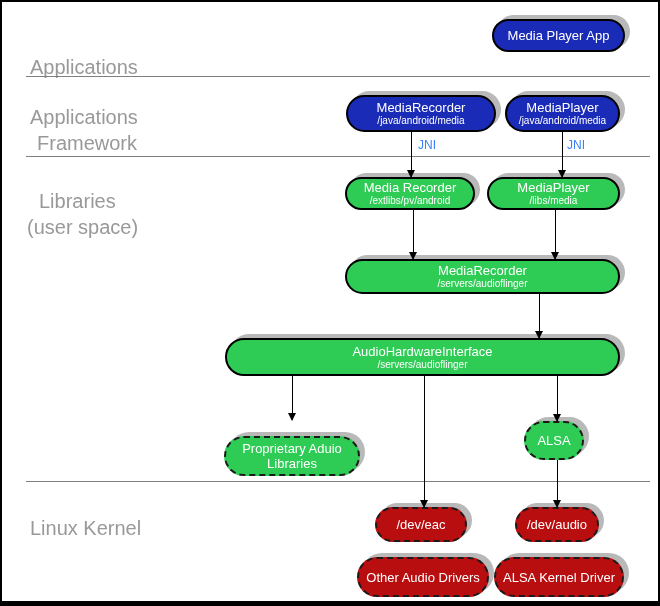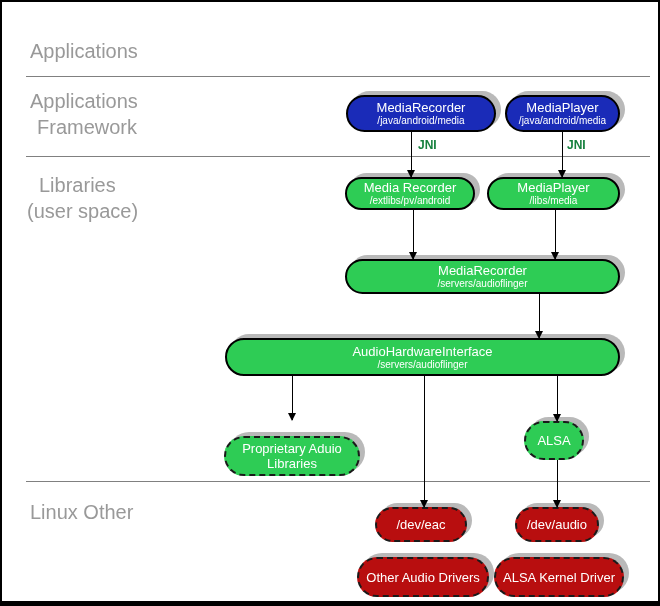--- a/index.html
+++ b/index.html
@@ -1,67 +1,70 @@
 <!DOCTYPE html>
 <html style="--app-blue: #1a2bb8; --lib-green: #2ecc55; --kernel-red: #b80e0f; --shadow-gray: #b9b9b9; --label-gray: #999999; --divider-gray: #808080;"><head>
 <meta charset="utf-8">
 <style>
   html,body{margin:0;padding:0;background:#fff;}
   #diagram{
     position:relative;width:660px;height:606px;box-sizing:border-box;
     background:#fff;border:2px solid #000;border-bottom-width:5px;
     font-family:"Liberation Sans",sans-serif;overflow:hidden;
   }
-  .layer-label{position:absolute;color:var(--label-gray,#999);font-size:20px;line-height:26px;white-space:nowrap;}
+  .layer-label{position:absolute;color:var(--label-gray,#999);font-size:20px;line-height:26px;white-space:nowrap;margin-top:16px;}
   .divider{position:absolute;left:24px;width:624px;height:1px;background:var(--divider-gray,#808080);}
   .pill{
     position:absolute;border-radius:999px;display:flex;flex-direction:column;
     align-items:center;justify-content:center;color:#fff;text-align:center;
     box-sizing:border-box;box-shadow:5px -4px 0 var(--shadow-gray,#b9b9b9);
   }
   .pill.solid{border:2px solid #000;}
   .pill.dashed{border:2px dashed #1a1a1a;}
   .pill.blue{background:var(--app-blue,#1a2bb8);}
   .pill.green{background:var(--lib-green,#2ecc55);}
   .pill.red{background:var(--kernel-red,#b80e0f);}
   .pill .main{font-size:13px;line-height:15px;}
   .pill .sub{font-size:10px;line-height:12px;}
   .arrow{position:absolute;width:1px;background:#000;}
   .arrow .head{
     position:absolute;bottom:-1px;left:-4px;width:0;height:0;
     border-left:4.5px solid transparent;border-right:4.5px solid transparent;
     border-top:8px solid #000;
   }
-  .jni{position:absolute;font-size:12px;font-weight:bold;color:#15803d;white-space:nowrap;}
+  .jni{position:absolute;font-size:12px;font-weight:normal;color:#3b82f6;white-space:nowrap;}
   .indent1{padding-left:7px;}
   .indent2{padding-left:12px;}
 </style>
 </head>
 <body>
 
 <div id="diagram">
 
   <div class="layer-label" style="left:28px;top:36px;">Applications</div>
 
   <div class="layer-label" style="left:28px;top:86px;">
     <div>Applications</div>
     <div class="indent1">Framework</div>
   </div>
 
   <div class="layer-label" style="left:25px;top:170px;">
     <div class="indent2">Libraries</div>
     <div>(user space)</div>
   </div>
 
-  <div class="layer-label" style="left:28px;top:497px;">Linux Other</div>
+  <div class="layer-label" style="left:28px;top:497px;">Linux Kernel</div>
 
   <div class="divider" style="top:74px;"></div>
   <div class="divider" style="top:154px;"></div>
   <div class="divider" style="top:479px;"></div>
 
+  <div class="pill solid blue" style="left:490px;top:17px;width:133px;height:33px;">
+    <div class="main">Media Player App</div>
+  </div>
 
   <div class="pill solid blue" style="left:344px;top:93px;width:150px;height:37px;">
     <div class="main">MediaRecorder</div>
     <div class="sub">/java/android/media</div>
   </div>
   <div class="pill solid blue" style="left:503px;top:93px;width:115px;height:37px;">
     <div class="main">MediaPlayer</div>
     <div class="sub">/java/android/media</div>
   </div>
 

